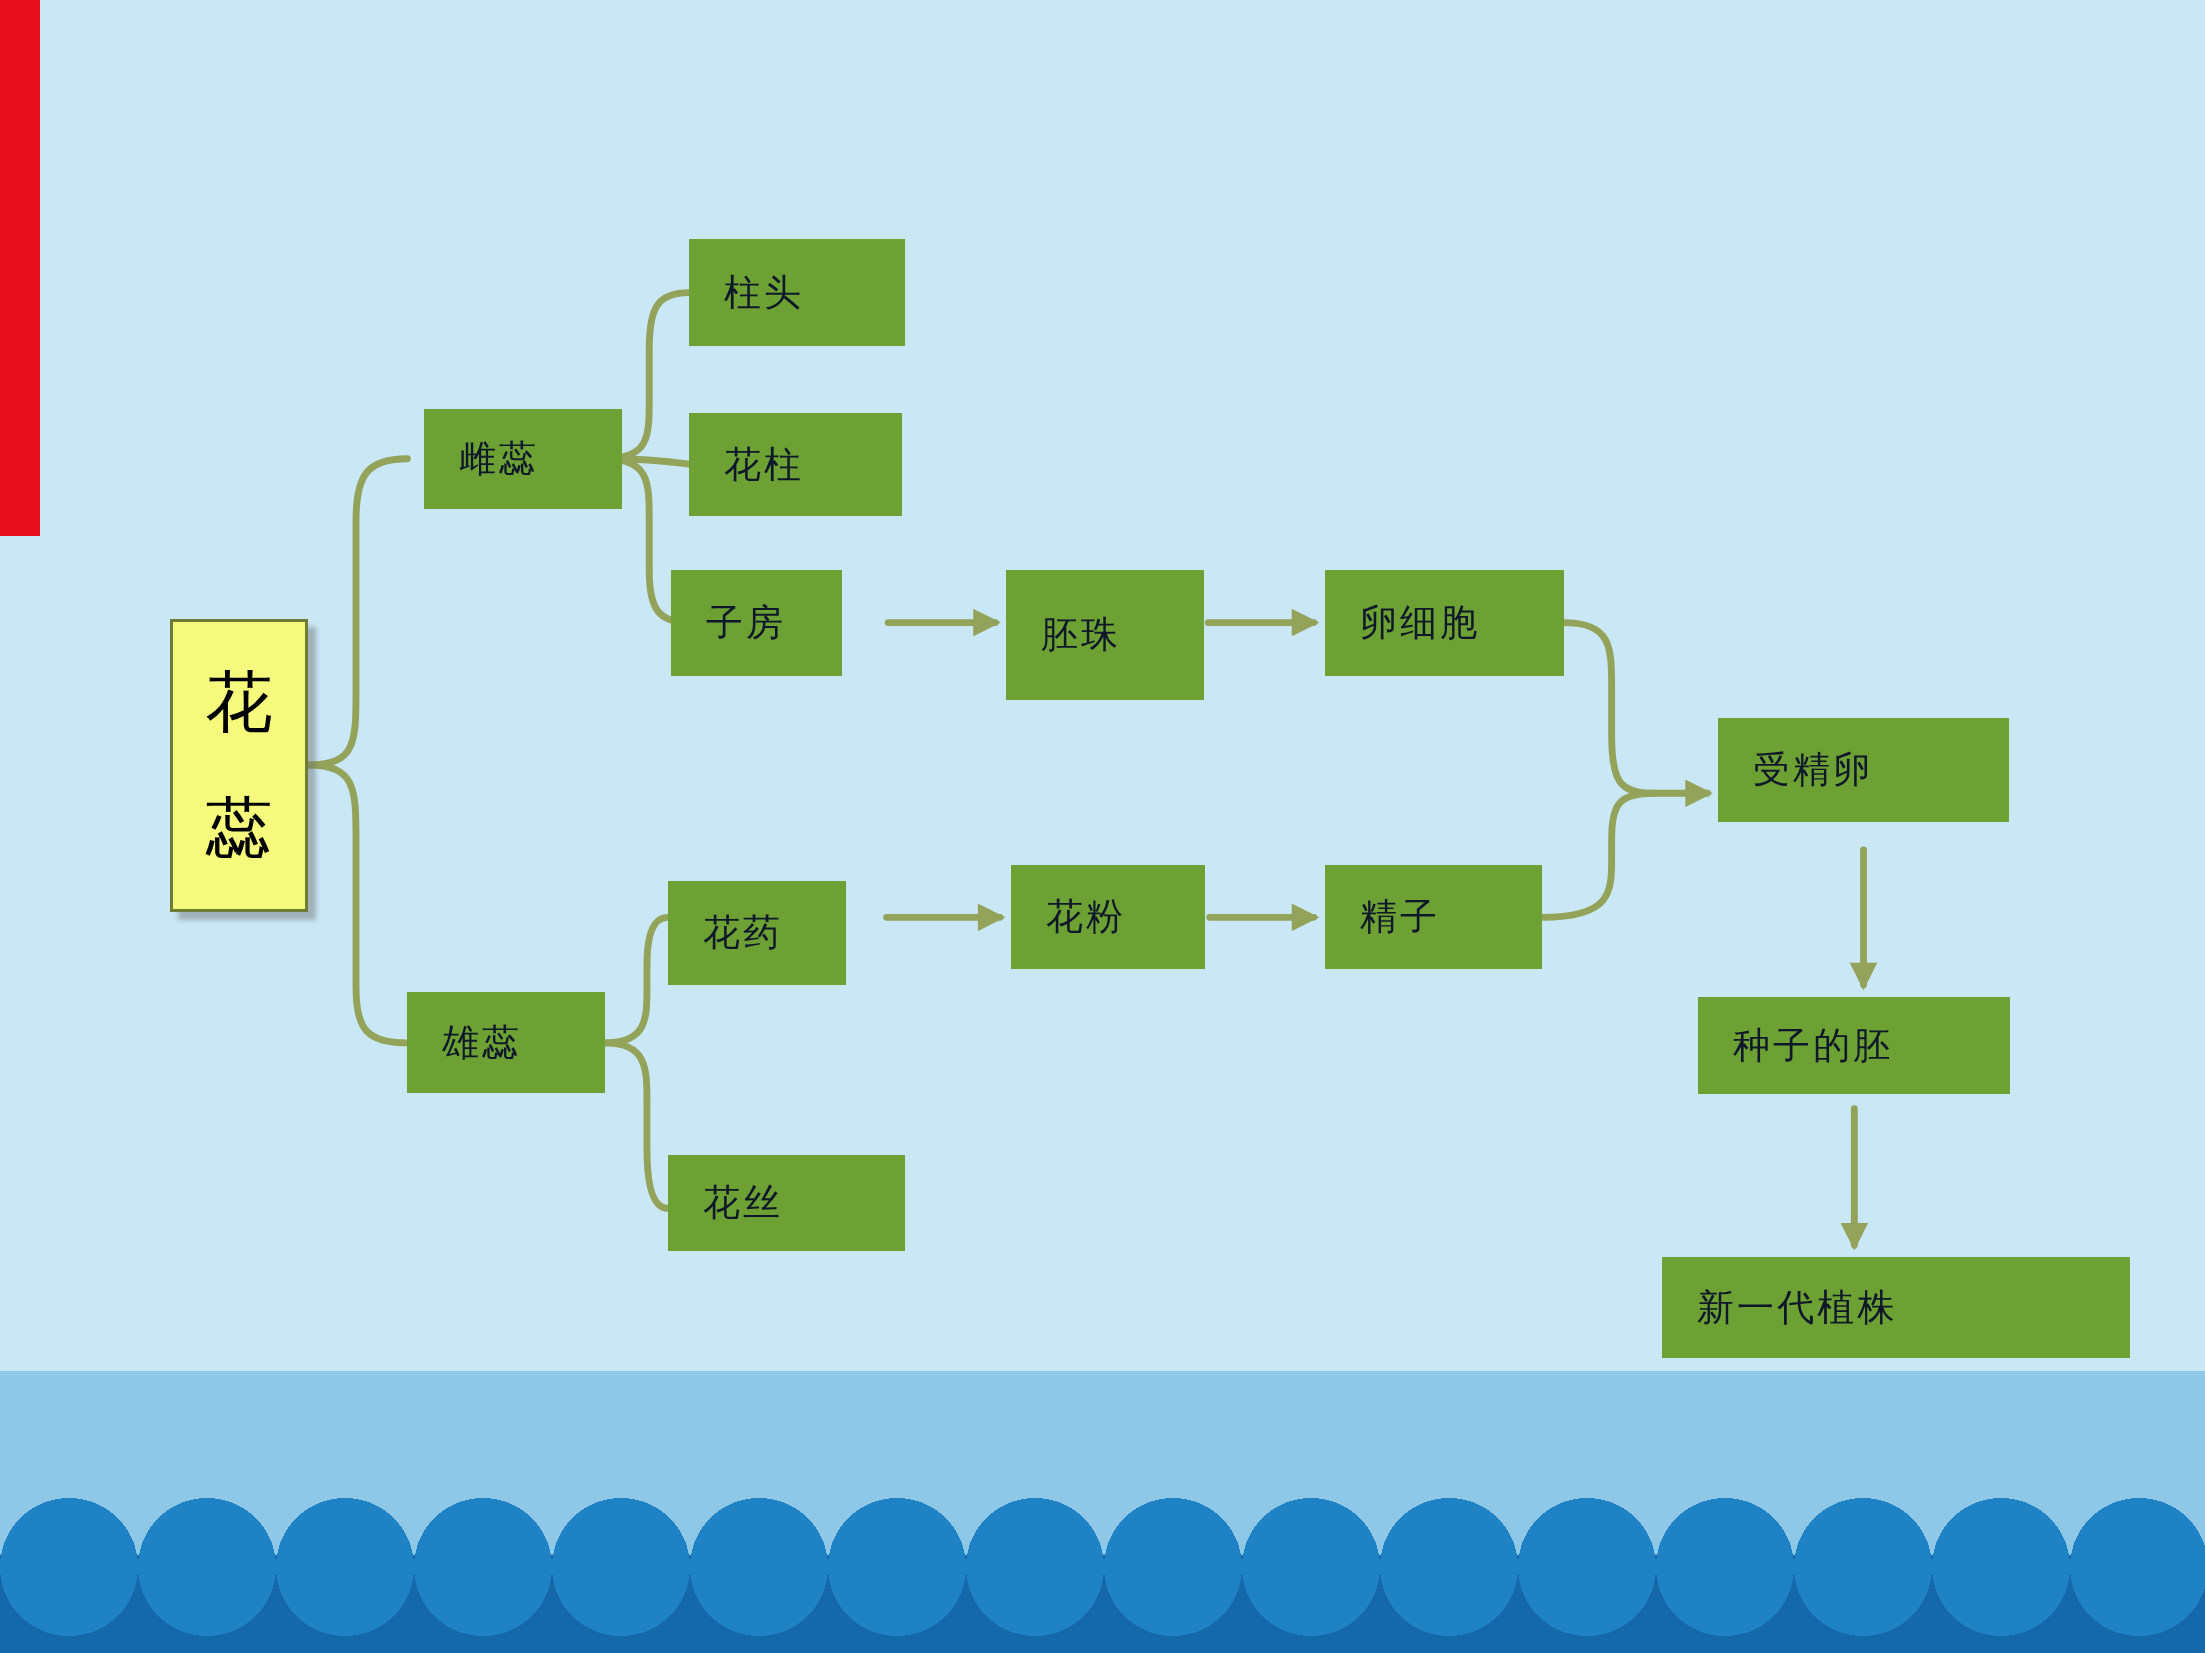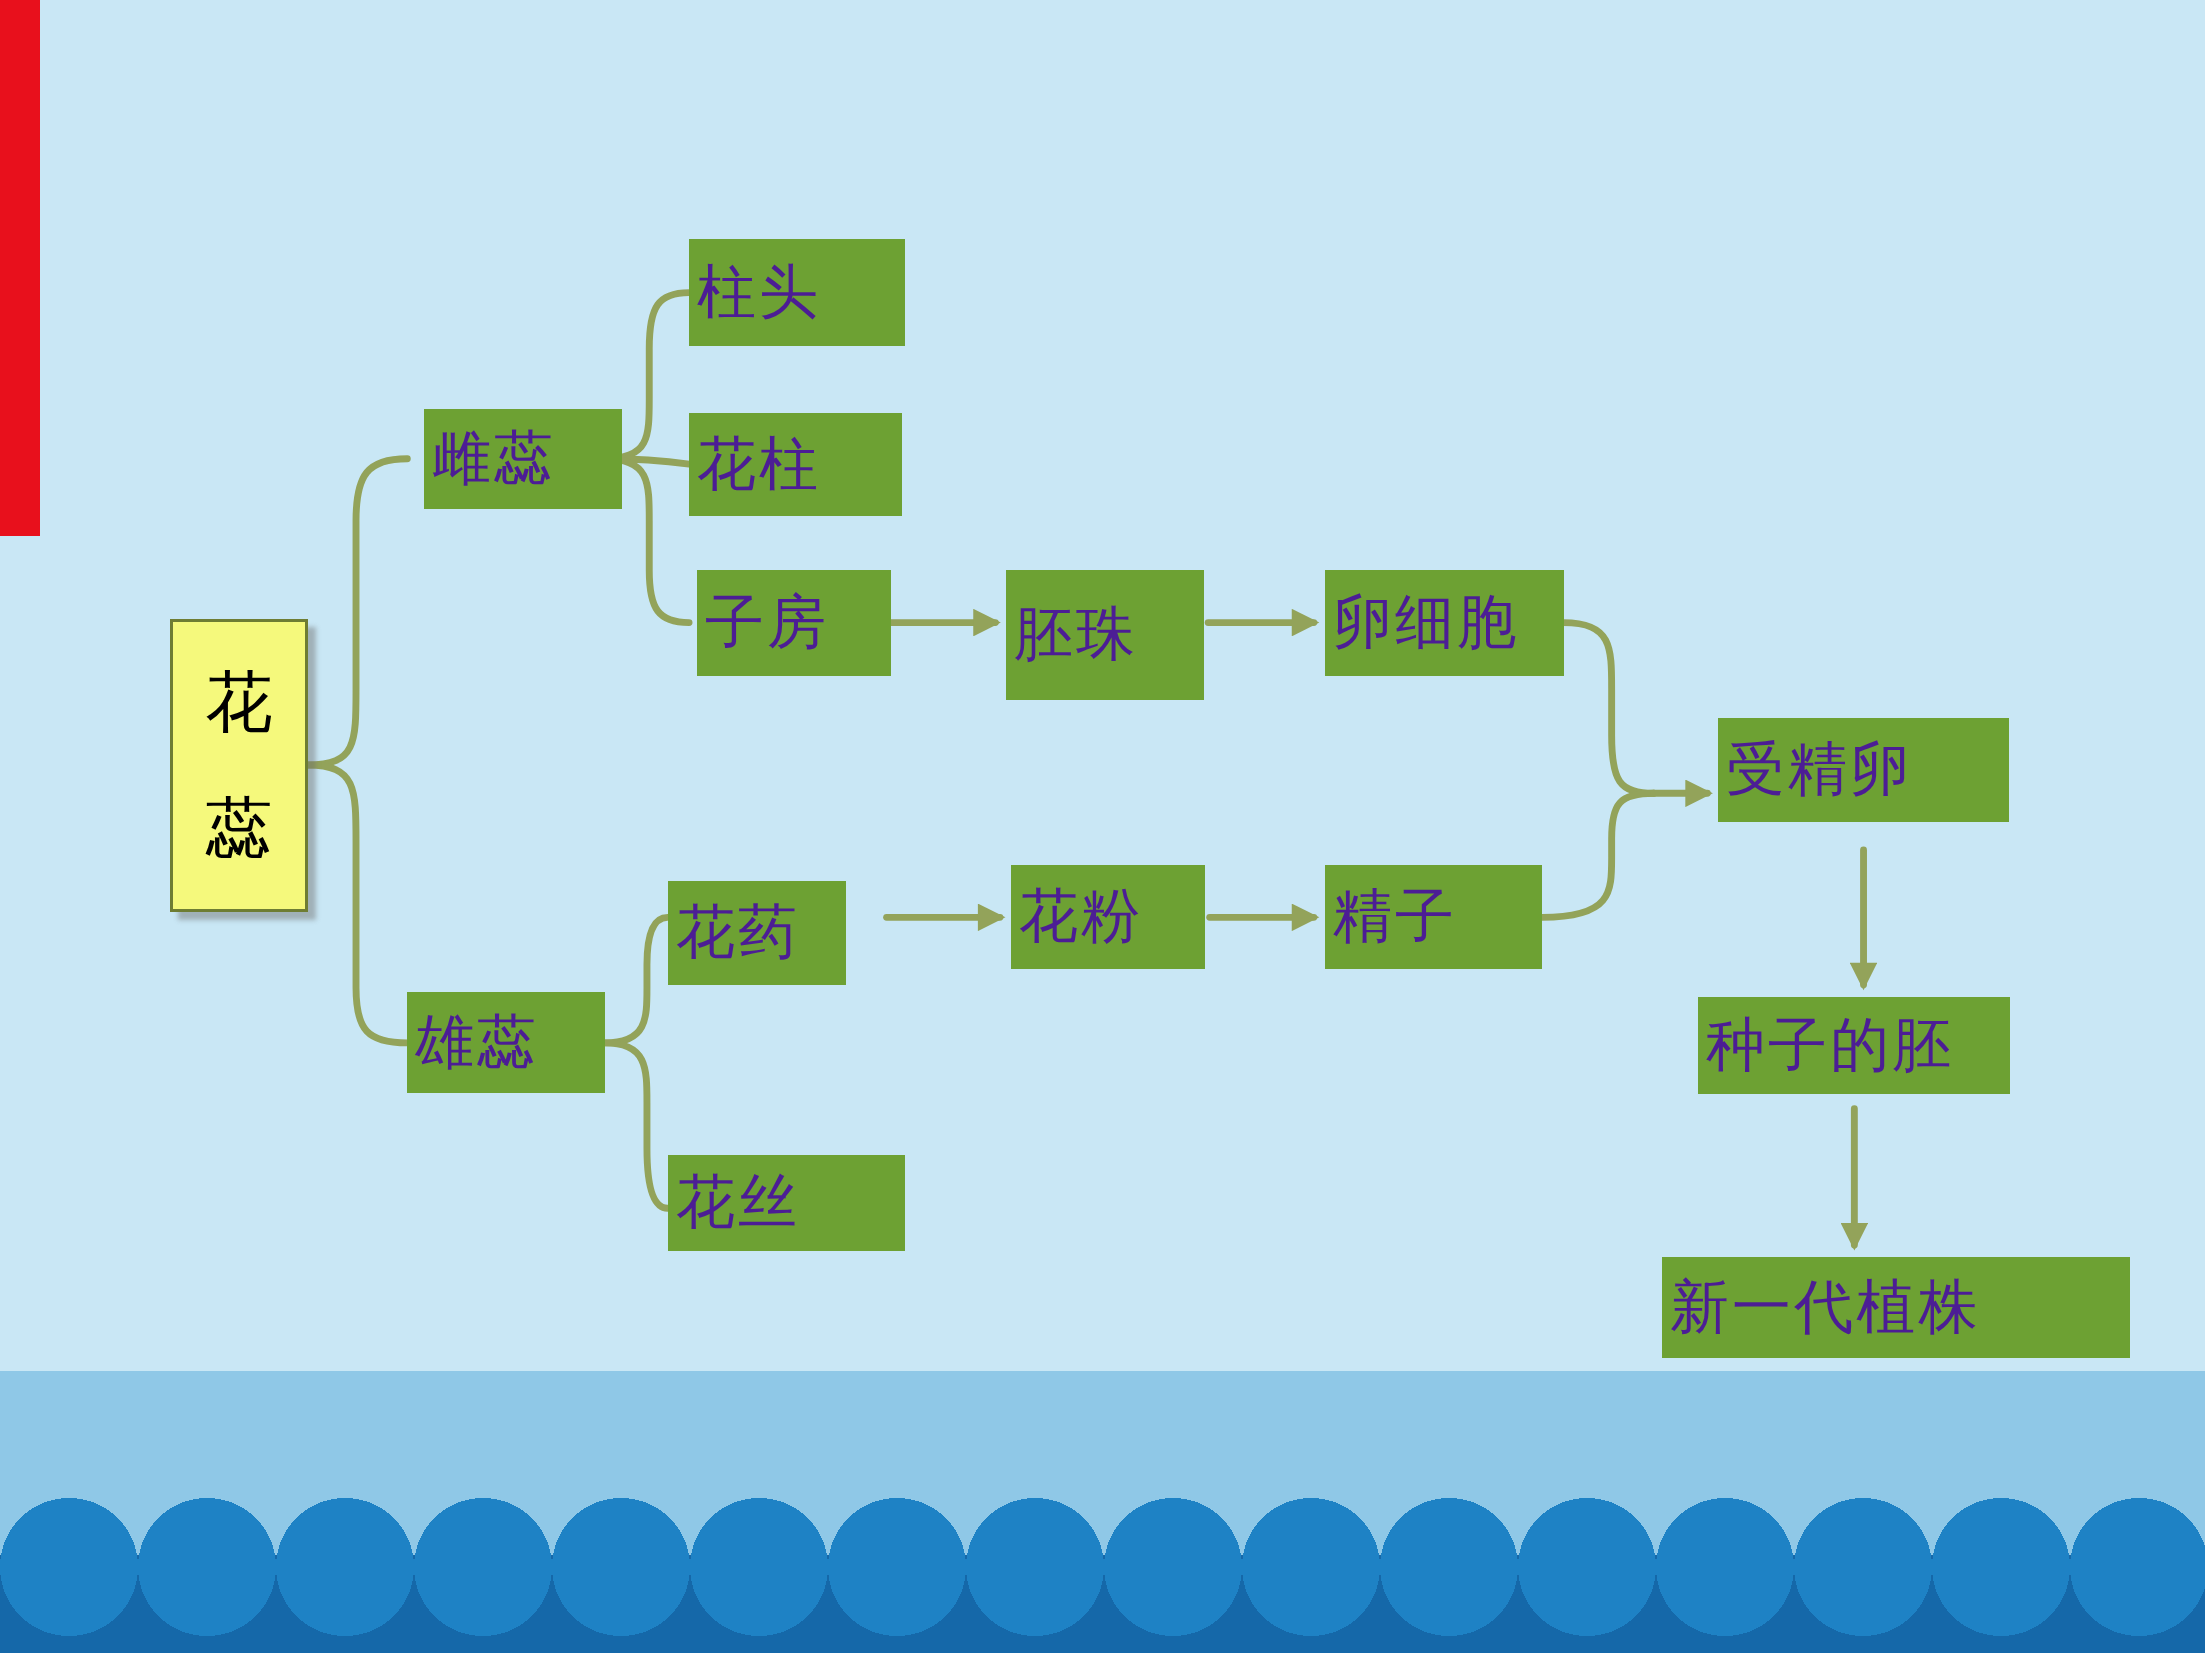--- a/index.html
+++ b/index.html
@@ -25,26 +25,26 @@
   .connector-layer {
     position: absolute;
     left: 0;
     top: 0;
     width: 2205px;
     height: 1654px;
   }
   .node {
     position: absolute;
     background: #6da133;
-    color: #4c1d95;
-    font-size: 59px;
+    color: #0f172a;
+    font-size: 37px;
     display: flex;
     align-items: center;
     justify-content: flex-start;
-    padding-left: 8px;
+    padding-left: 35px;
     box-sizing: border-box;
     letter-spacing: 3.1px;
     white-space: nowrap;
   }
   .root-node {
     position: absolute;
     left: 170px;
     top: 619px;
     width: 138px;
     height: 293px;
@@ -113,21 +113,21 @@
 </svg>
 
 <div class="root-node">
   <span>花</span>
   <span>蕊</span>
 </div>
 
 <div class="node" style="left:424px;top:409px;width:198px;height:100px">雌蕊</div>
 <div class="node" style="left:689px;top:239px;width:216px;height:107px">柱头</div>
 <div class="node" style="left:689px;top:413px;width:213px;height:103px">花柱</div>
-<div class="node" style="left:697px;top:570px;width:194px;height:106px">子房</div>
+<div class="node" style="left:671px;top:570px;width:171px;height:106px">子房</div>
 <div class="node" style="left:1006px;top:570px;width:198px;height:130px">胚珠</div>
 <div class="node" style="left:1325px;top:570px;width:239px;height:106px">卵细胞</div>
 <div class="node" style="left:668px;top:881px;width:178px;height:104px">花药</div>
 <div class="node" style="left:1011px;top:865px;width:194px;height:104px">花粉</div>
 <div class="node" style="left:1325px;top:865px;width:217px;height:104px">精子</div>
 <div class="node" style="left:407px;top:992px;width:198px;height:101px">雄蕊</div>
 <div class="node" style="left:668px;top:1155px;width:237px;height:96px">花丝</div>
 <div class="node" style="left:1718px;top:718px;width:291px;height:104px">受精卵</div>
 <div class="node" style="left:1698px;top:997px;width:312px;height:97px">种子的胚</div>
 <div class="node" style="left:1662px;top:1257px;width:468px;height:101px">新一代植株</div>

